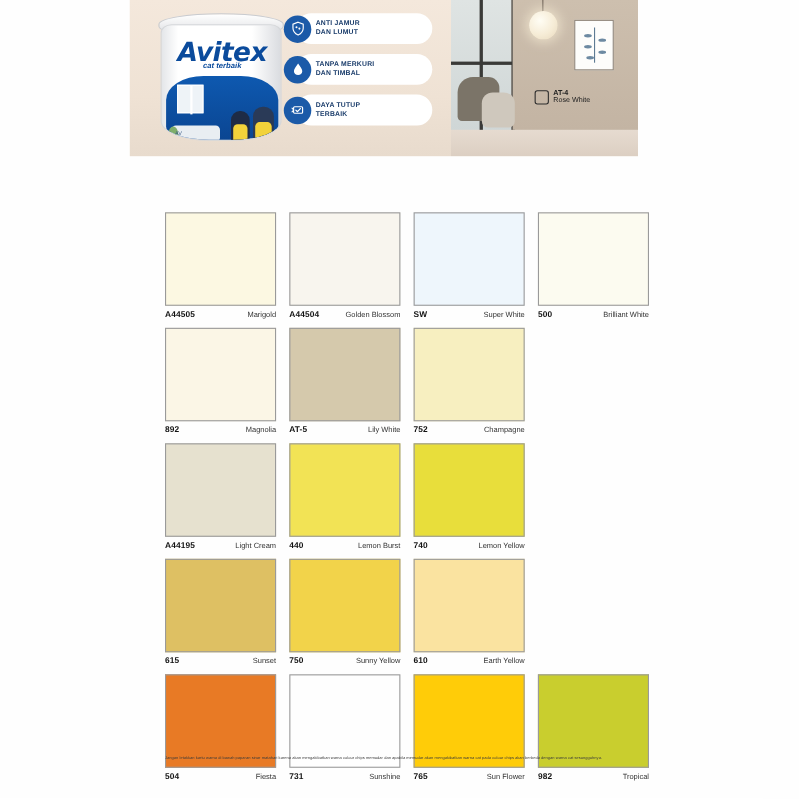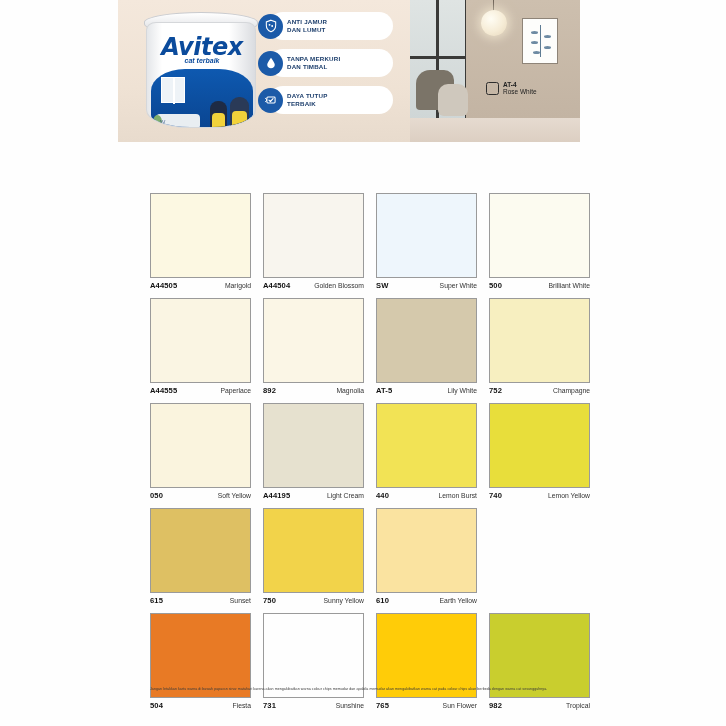--- a/index.html
+++ b/index.html
@@ -342,27 +342,20 @@
         <div class="cell">
           <div class="chip-box" style="background: rgb(252, 251, 240);"></div>
           <div class="chip-labels">
             <span class="chip-code">500</span>
             <span class="chip-name">Brilliant White</span>
           </div>
         </div>
       </div>
       <div class="grid-row">
         <div class="cell">
-          <div class="chip-box" style="background: rgb(250, 245, 227);"></div>
-          <div class="chip-labels">
-            <span class="chip-code">A44555</span>
-            <span class="chip-name">Paperlace</span>
-          </div>
-        </div>
-        <div class="cell">
           <div class="chip-box" style="background: rgb(251, 246, 230);"></div>
           <div class="chip-labels">
             <span class="chip-code">892</span>
             <span class="chip-name">Magnolia</span>
           </div>
         </div>
         <div class="cell">
           <div class="chip-box" style="background: rgb(213, 201, 172);"></div>
           <div class="chip-labels">
             <span class="chip-code">AT-5</span>
@@ -372,27 +365,20 @@
         <div class="cell">
           <div class="chip-box" style="background: rgb(247, 239, 192);"></div>
           <div class="chip-labels">
             <span class="chip-code">752</span>
             <span class="chip-name">Champagne</span>
           </div>
         </div>
       </div>
       <div class="grid-row">
         <div class="cell">
-          <div class="chip-box" style="background: rgb(250, 244, 222);"></div>
-          <div class="chip-labels">
-            <span class="chip-code">050</span>
-            <span class="chip-name">Soft Yellow</span>
-          </div>
-        </div>
-        <div class="cell">
           <div class="chip-box" style="background: rgb(230, 225, 207);"></div>
           <div class="chip-labels">
             <span class="chip-code">A44195</span>
             <span class="chip-name">Light Cream</span>
           </div>
         </div>
         <div class="cell">
           <div class="chip-box" style="background: rgb(242, 227, 85);"></div>
           <div class="chip-labels">
             <span class="chip-code">440</span>

